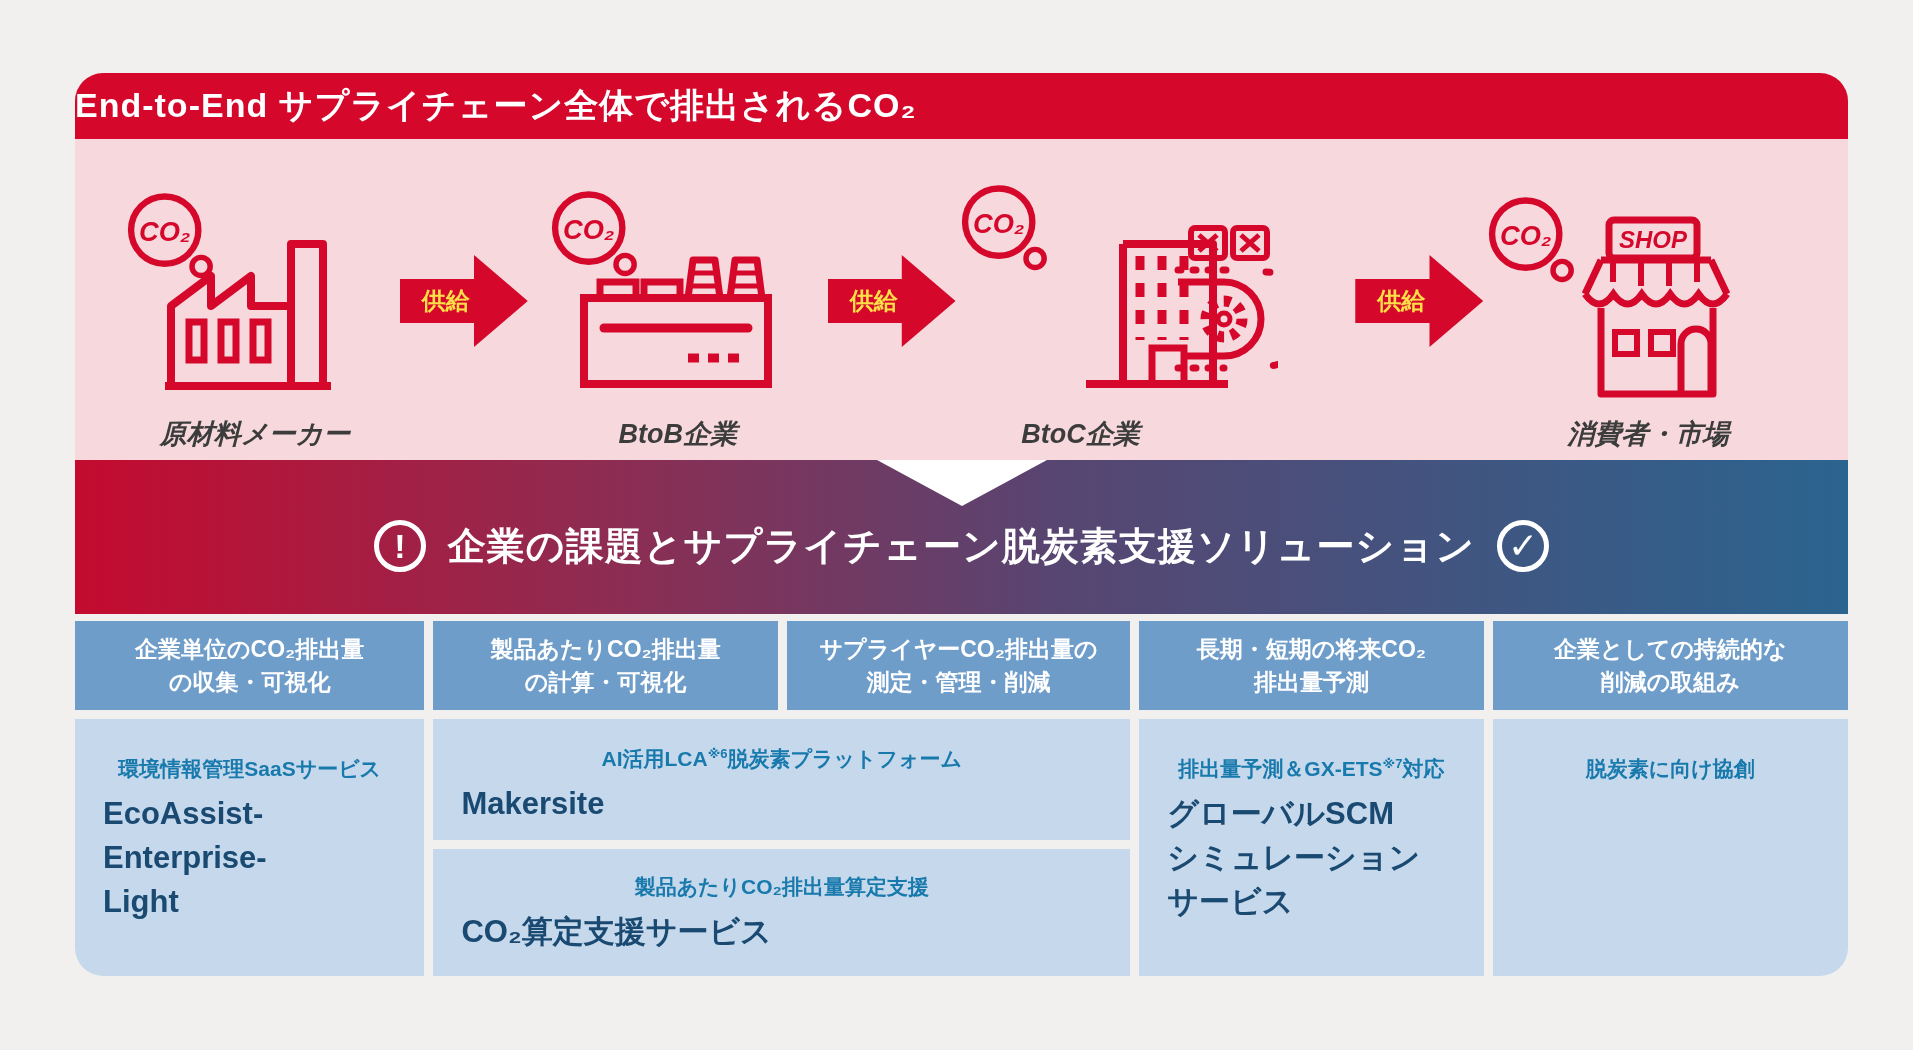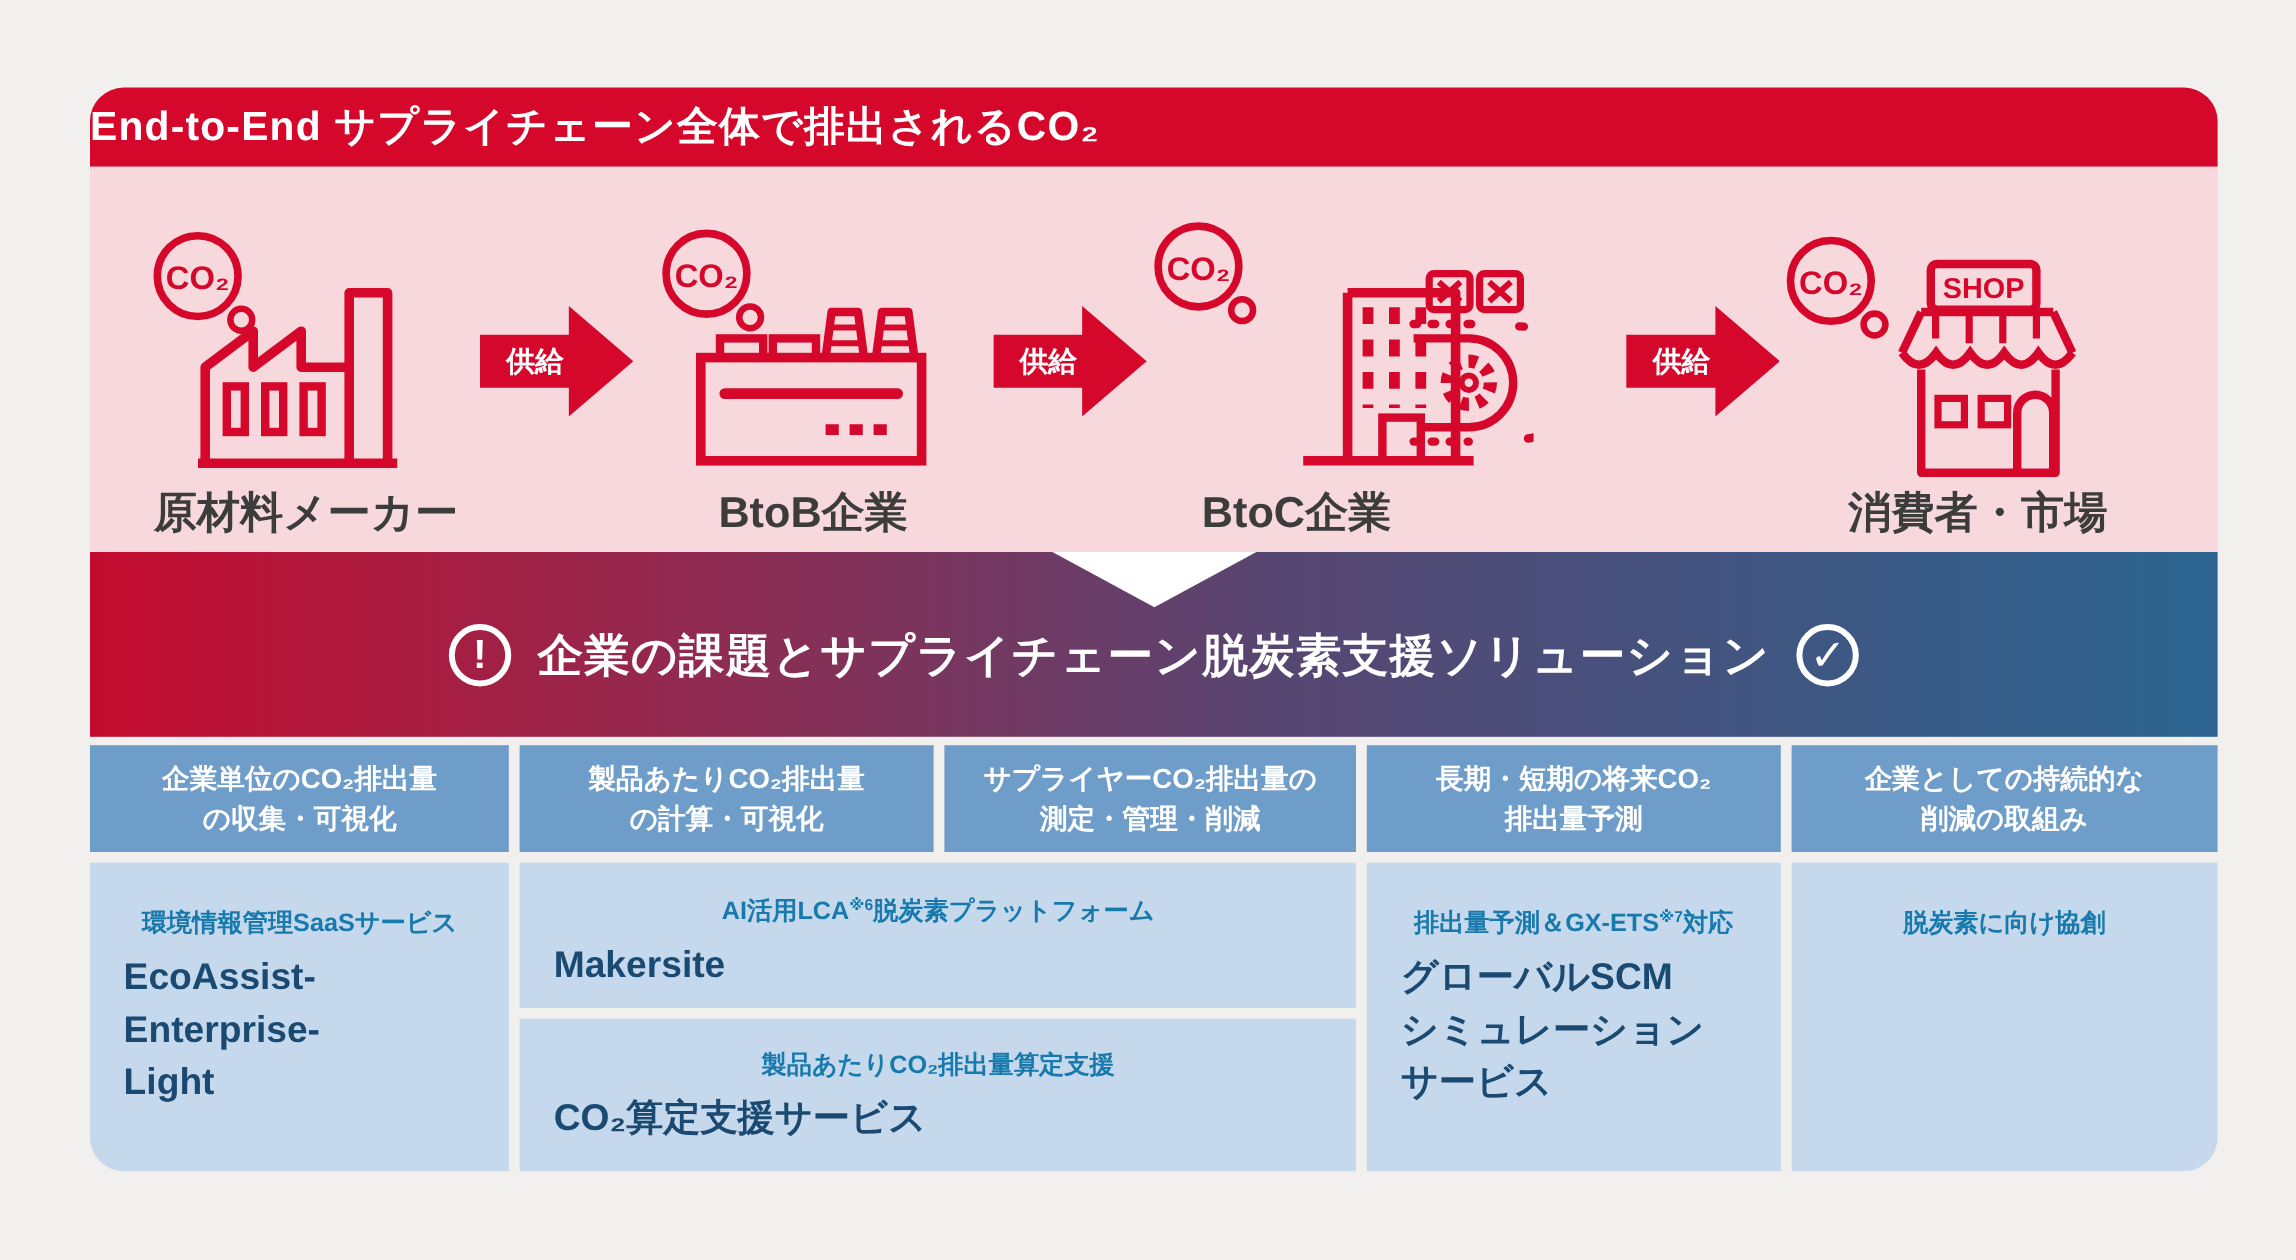--- a/index.html
+++ b/index.html
@@ -18,41 +18,41 @@
     display:flex; align-items:center; justify-content:flex-start;
   }
   .banner-top-title { color:#fff; font-size:34px; font-weight:bold; letter-spacing:1px; }
 
   
   .flow-section {
     height:321px; background:var(--pink-bg,#f7d9dd);
     display:flex; justify-content:space-between;
     padding:0 35px; position:relative; color:var(--brand-red,#d5082c);
   }
-  .stage { position:relative; height:321px; }
+  .stage { position:relative; height:321px;font-style:italic; }
   .stage--1 { width:290px; }
   .stage--2 { width:300px; }
   .stage--3 { width:400px; }
   .stage--4 { width:330px; }
   .co2-bubble { position:absolute; }
   .main-icon { position:absolute; }
   .stage-label {
     position:absolute; bottom:8px; width:100%; text-align:center;
-    font-size:36px; font-weight:bold; color:var(--stage-label,#3c3c3c);
+    font-size:27px; font-weight:bold; color:var(--stage-label,#3c3c3c);
   }
   .stage--3 .stage-label { width:250px; left:0; }
 
   .supply-arrow {
     margin-top:116px; width:128px; height:92px; flex:none;
     background:var(--brand-red,#d5082c);
     clip-path:polygon(0 26%, 58% 26%, 58% 0, 100% 50%, 58% 100%, 58% 74%, 0 74%);
     display:flex; align-items:center;
   }
   .supply-arrow span {
-    width:72%; text-align:center; color:#ffffff; font-size:24px; font-weight:bold;
+    width:72%; text-align:center; color:#fde047; font-size:24px; font-weight:bold;
   }
 
   
   .solution-banner {
     height:154px; position:relative;
     background:linear-gradient(90deg,
       var(--gradient-left,#c40b2f) 0%,
       var(--gradient-mid1,#8e2c52) 30%,
       var(--gradient-mid2,#584571) 55%,
       var(--gradient-right,#2b648f) 100%);

